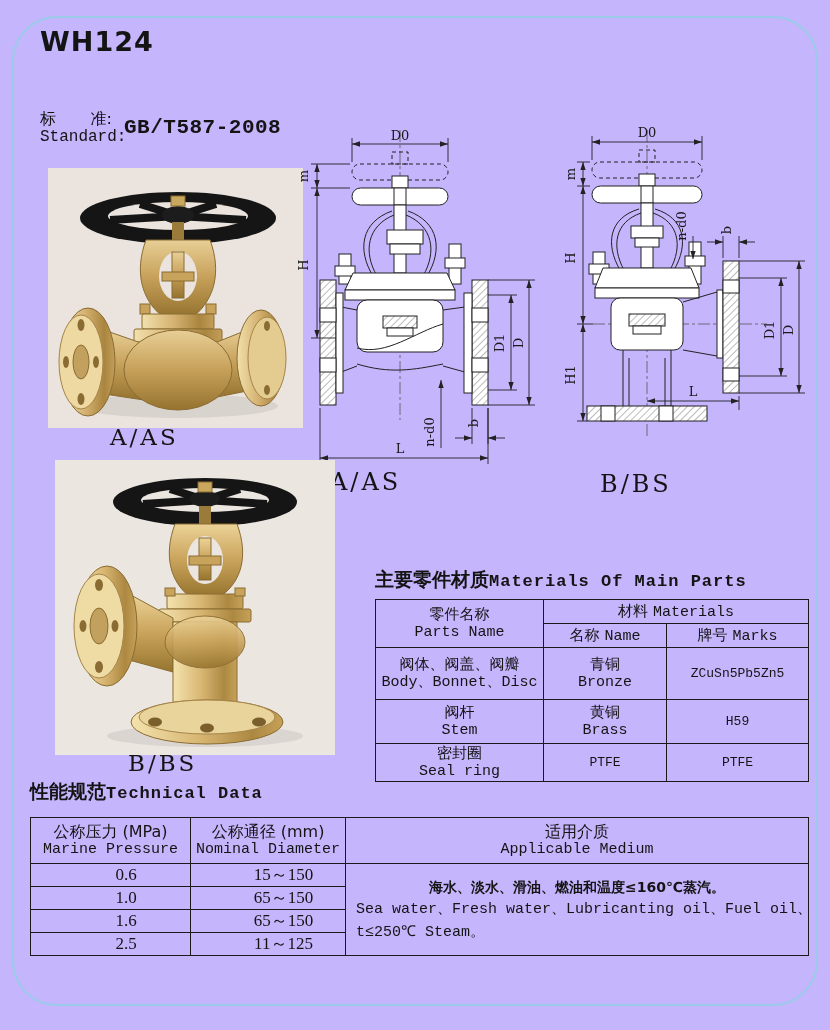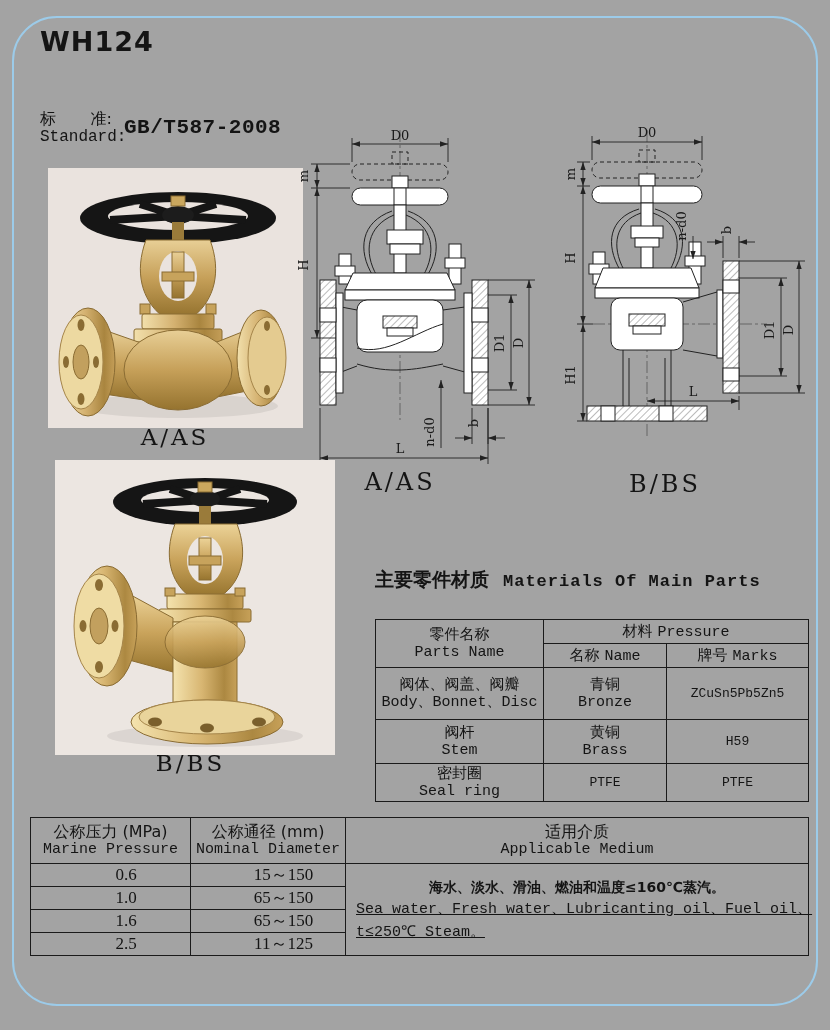--- a/index.html
+++ b/index.html
@@ -1,39 +1,39 @@
 <!DOCTYPE html>
 <html><head>
 <meta charset="utf-8">
 <style>
   html,body{margin:0;padding:0;background:#ffffff;}
-  #page{position:relative;width:830px;height:1030px;background:#a3a3a3;overflow:hidden;
+  #page{position:relative;width:830px;height:1030px;background:#c4b5fd;overflow:hidden;
         font-family:"DejaVu Sans",sans-serif;color:#141414;}
   .abs{position:absolute;}
   .mono{font-family:"Liberation Mono","DejaVu Sans Mono",monospace;}
   .serif{font-family:"DejaVu Serif","Liberation Serif",serif;}
   .frame{left:12px;top:16px;width:802px;height:986px;border:2px solid #9ccbe9;border-radius:45px;}
   .model{left:40px;top:26px;font-size:27px;font-weight:700;letter-spacing:1px;}
   .title-zh{left:40px;top:60px;font-size:20px;font-weight:700;letter-spacing:2px;}
   .title-en{left:40px;top:86px;font-size:17px;font-weight:700;letter-spacing:0.5px;}
   .std-block{left:40px;top:109px;width:95px;font-size:16px;line-height:19px;}
   .std-zh{display:flex;justify-content:space-between;width:72px;}
   .std-value{left:124px;top:116px;font-size:21px;font-weight:700;letter-spacing:0.5px;}
-  .fig-label{font-size:23px;letter-spacing:3px;text-align:center;}
+  .fig-label{font-size:23px;letter-spacing:3px;text-align:left;}
   .sec-title{font-size:19px;font-weight:700;white-space:nowrap;}
-  .sec-title .en{font-size:17px;font-weight:700;letter-spacing:1px;margin-left:14px;}
+  .sec-title .en{font-size:17px;font-weight:700;letter-spacing:1px;}
   table{border-collapse:collapse;table-layout:fixed;}
   td,th{border:1px solid #1a1a1a;text-align:center;vertical-align:middle;padding:0;font-weight:400;}
   .zh-line{font-size:15px;line-height:19px;}
   .en-line{font-size:15px;line-height:18px;font-family:"Liberation Mono","DejaVu Sans Mono",monospace;}
   .marks-line{font-size:13px;font-family:"Liberation Mono","DejaVu Sans Mono",monospace;}
   .tt-val{font-size:17px;line-height:22px;font-family:"Liberation Serif","DejaVu Serif",serif;padding-left:31px;}
   .medium-zh{font-size:14px;line-height:22px;text-align:center;font-weight:700;}
   .medium-en{font-size:15px;line-height:23px;text-align:left;padding-left:10px;white-space:nowrap;
-             font-family:"Liberation Mono","DejaVu Sans Mono",monospace;text-decoration:underline;}
+             font-family:"Liberation Mono","DejaVu Sans Mono",monospace;}
   svg text{font-family:"DejaVu Serif","Liberation Serif",serif;}
   [data-bind]:empty{display:none;}
 </style>
 </head>
 <body>
 
 <div id="page">
   <div class="abs frame"></div>
 
   <div class="abs model" data-bind="header.model">WH124</div>
@@ -324,35 +324,35 @@
       <ellipse cx="100" cy="262" rx="7" ry="4.5" fill="#7a5f2c"></ellipse>
       <ellipse cx="152" cy="268" rx="7" ry="4.5" fill="#7a5f2c"></ellipse>
       <ellipse cx="204" cy="262" rx="7" ry="4.5" fill="#7a5f2c"></ellipse>
     </g>
   </svg>
   <div class="abs fig-label serif" style="left:128px;top:750px;width:125px;" data-bind="figures.photo_b_label">B/BS</div>
 
   <div class="abs sec-title" style="left:375px;top:567px;">
     <span data-bind="materials.title_zh">主要零件材质</span><span class="en mono" data-bind="materials.title_en">Materials Of Main Parts</span>
   </div>
-  <table class="abs" style="left:375px;top:599px;width:433px;margin-top:20px;">
+  <table class="abs" style="left:375px;top:599px;width:433px;">
     <colgroup>
         <col style="width:168px">
         <col style="width:123px">
         <col style="width:142px">
       </colgroup>
     <tbody>
         <tr style="height:24px">
       <td rowspan="2">
         <div class="zh-line" data-bind="materials.col_parts_zh">零件名称</div>
         <div class="en-line" data-bind="materials.col_parts_en">Parts Name</div>
       </td>
       <td colspan="2">
         <span class="zh-line" data-bind="materials.col_material_zh">材料</span>
-        <span class="en-line" data-bind="materials.col_material_en">Pressure</span>
+        <span class="en-line" data-bind="materials.col_material_en">Materials</span>
       </td>
     </tr>
     <tr style="height:24px">
       <td>
         <span class="zh-line" data-bind="materials.col_name_zh">名称</span>
         <span class="en-line" data-bind="materials.col_name_en">Name</span>
       </td>
       <td>
         <span class="zh-line" data-bind="materials.col_marks_zh">牌号</span>
         <span class="en-line" data-bind="materials.col_marks_en">Marks</span>
@@ -392,20 +392,23 @@
       <td>
           <div class="marks-line" data-bind="materials.rows.2.name_en">PTFE</div>
           </td>
       <td>
             <div class="marks-line" data-bind="materials.rows.2.marks">PTFE</div>
           </td>
     </tr>
   </tbody>
     </table>
 
+  <div class="abs sec-title" style="left:30px;top:779px;">
+    <span data-bind="technical.title_zh">性能规范</span><span class="en mono" data-bind="technical.title_en">Technical Data</span>
+  </div>
   <table class="abs" style="left:30px;top:817px;width:778px;">
     <colgroup>
         <col style="width:160px">
         <col style="width:155px">
         <col style="width:463px">
       </colgroup>
     <tbody>
         <tr style="height:46px">
       <td>
         <div class="zh-line" style="font-size:16px" data-bind="technical.col_pressure_zh">公称压力 (MPa)</div>

